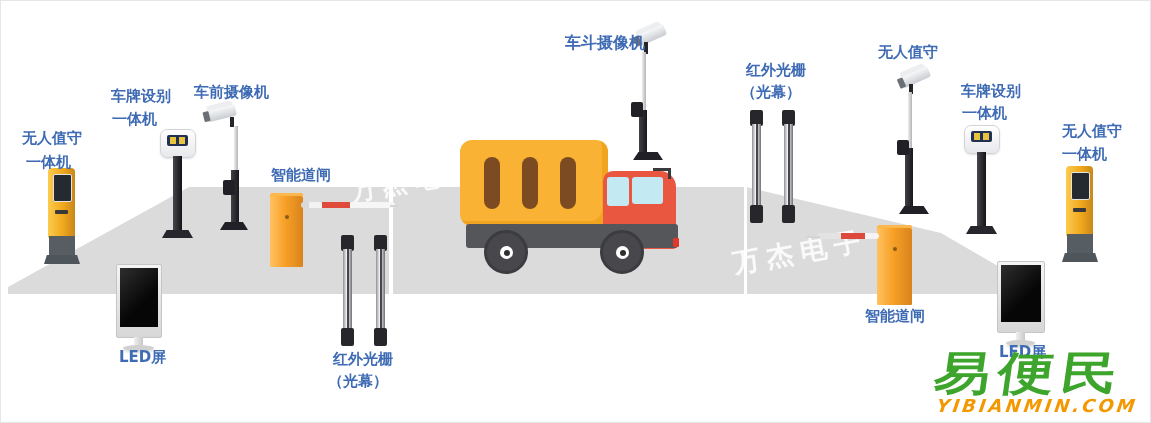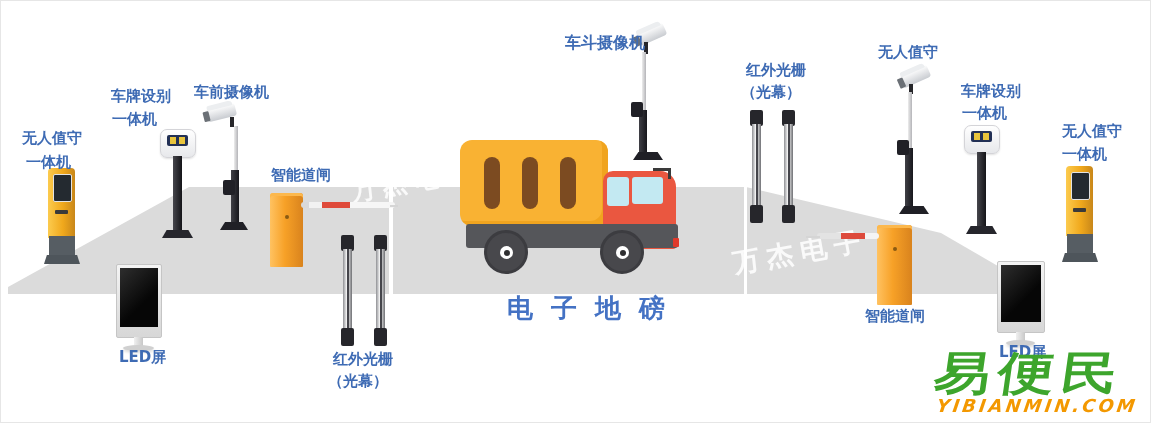--- a/index.html
+++ b/index.html
@@ -245,20 +245,19 @@
   <div class="lbl" style="left:961px;top:84px;">车牌设别</div>
   <div class="lbl" style="left:962px;top:106px;">一体机</div>
   <div class="lbl" style="left:1062px;top:124px;">无人值守</div>
   <div class="lbl" style="left:1062px;top:147px;">一体机</div>
   <div class="lbl" style="left:119px;top:350px;">LED屏</div>
   <div class="lbl" style="left:333px;top:352px;">红外光栅</div>
   <div class="lbl" style="left:328px;top:374px;">（光幕）</div>
   <div class="lbl" style="left:865px;top:309px;">智能道闸</div>
   <div class="lbl" style="left:999px;top:345px;">LED屏</div>
 
-  <div class="title" style="left:507px;top:291px;">电子地磅</div>
 
   <div class="brand">
     <span class="name">易便民</span>
     <span class="domain">YIBIANMIN.COM</span>
   </div>
 
 </div>
 
 </body></html>

